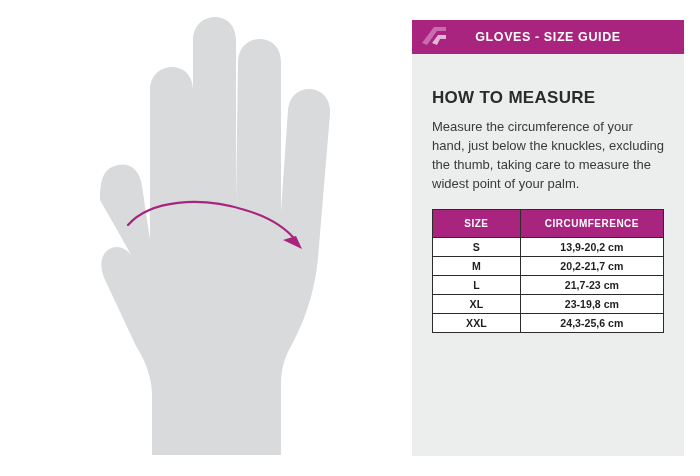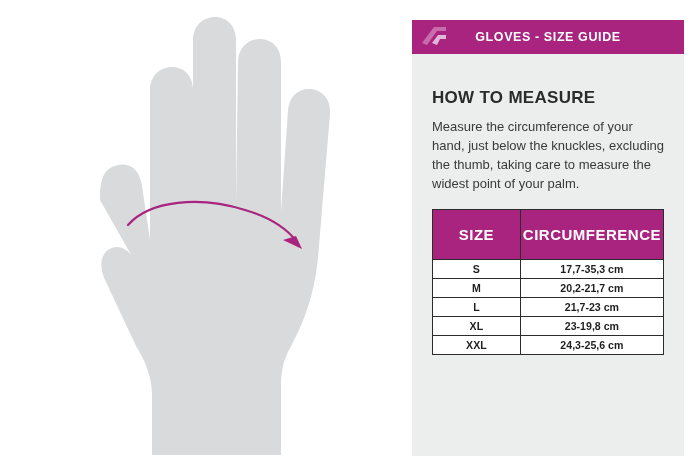--- a/index.html
+++ b/index.html
@@ -87,24 +87,24 @@
   .size-table {
     margin-top: 16px;
     width: 232px;
     border-collapse: collapse;
     background: #ffffff;
     border: 1px solid #2b2b2b;
   }
   .size-table th {
     background: #a8247f;
     color: #ffffff;
-    font-size: 15px;
+    font-size: 10px;
     font-weight: bold;
     letter-spacing: 0.5px;
-    padding: 16px 2px;
+    padding: 8px 2px;
     text-align: center;
     border: 1px solid #2b2b2b;
     text-transform: uppercase;
   }
   .size-table td {
     font-size: 10.6px;
     font-weight: bold;
     color: #1f1f1f;
     text-align: center;
     padding: 3px 2px;
@@ -181,21 +181,21 @@
       <table class="size-table">
         <thead>
           <tr>
             <th class="size-col">SIZE</th>
             <th>CIRCUMFERENCE</th>
           </tr>
         </thead>
         <tbody>
           <tr>
             <td class="size-col">S</td>
-            <td>17,7-35,3 cm</td>
+            <td>13,9-20,2 cm</td>
           </tr>
           <tr>
             <td class="size-col">M</td>
             <td>20,2-21,7 cm</td>
           </tr>
           <tr>
             <td class="size-col">L</td>
             <td>21,7-23 cm</td>
           </tr>
           <tr>

